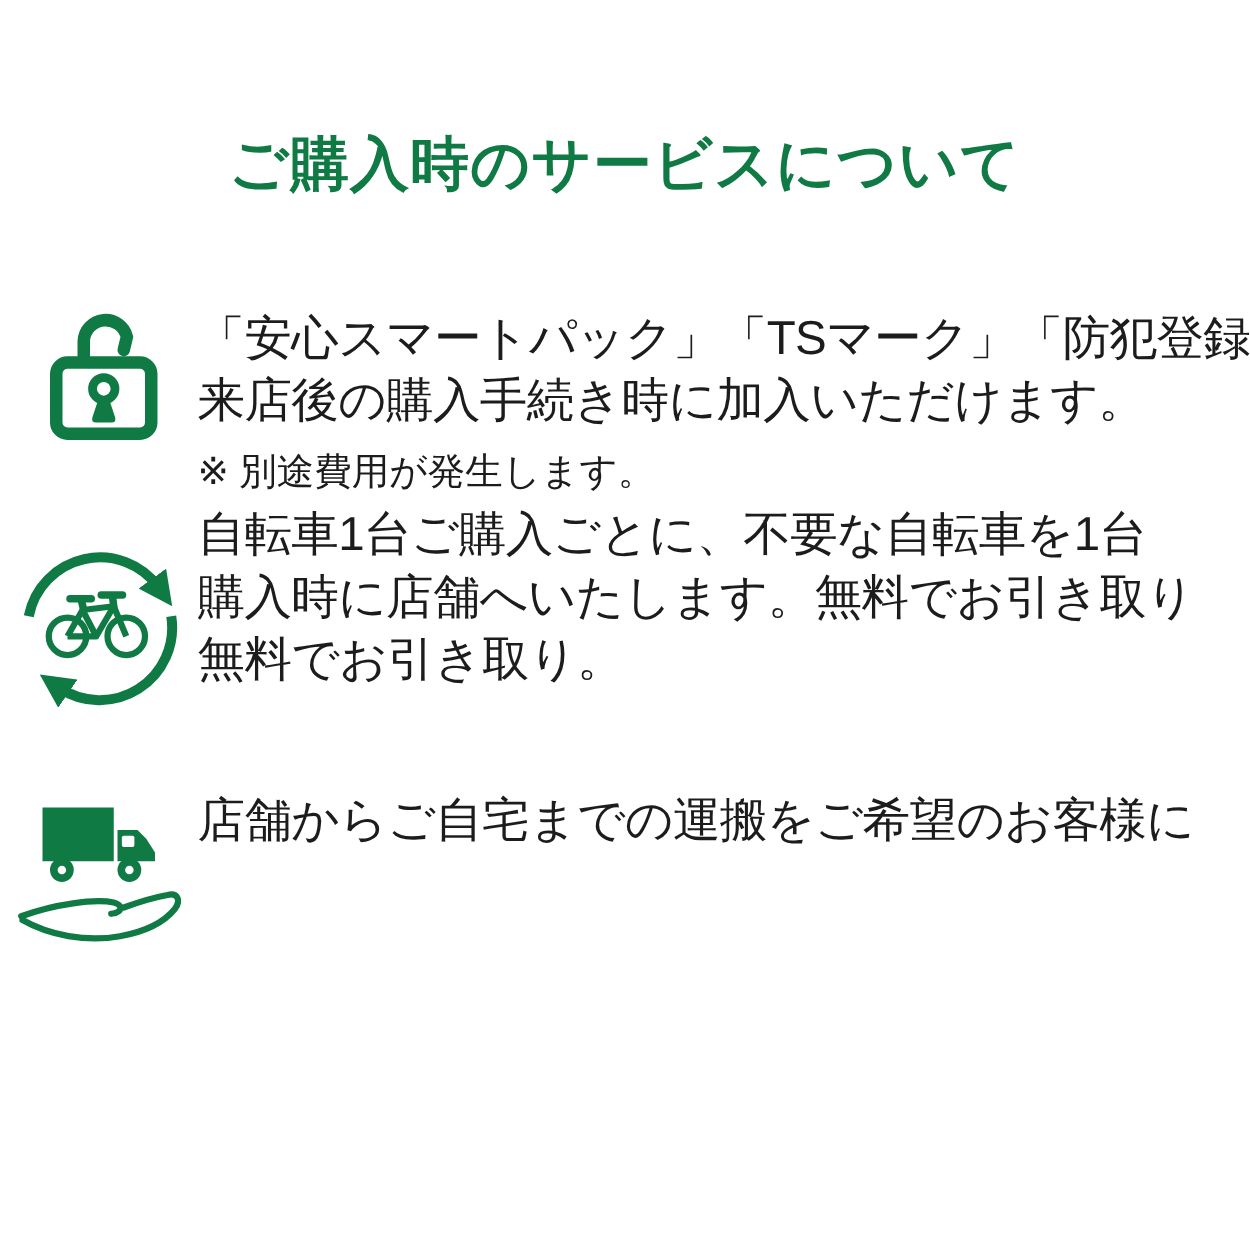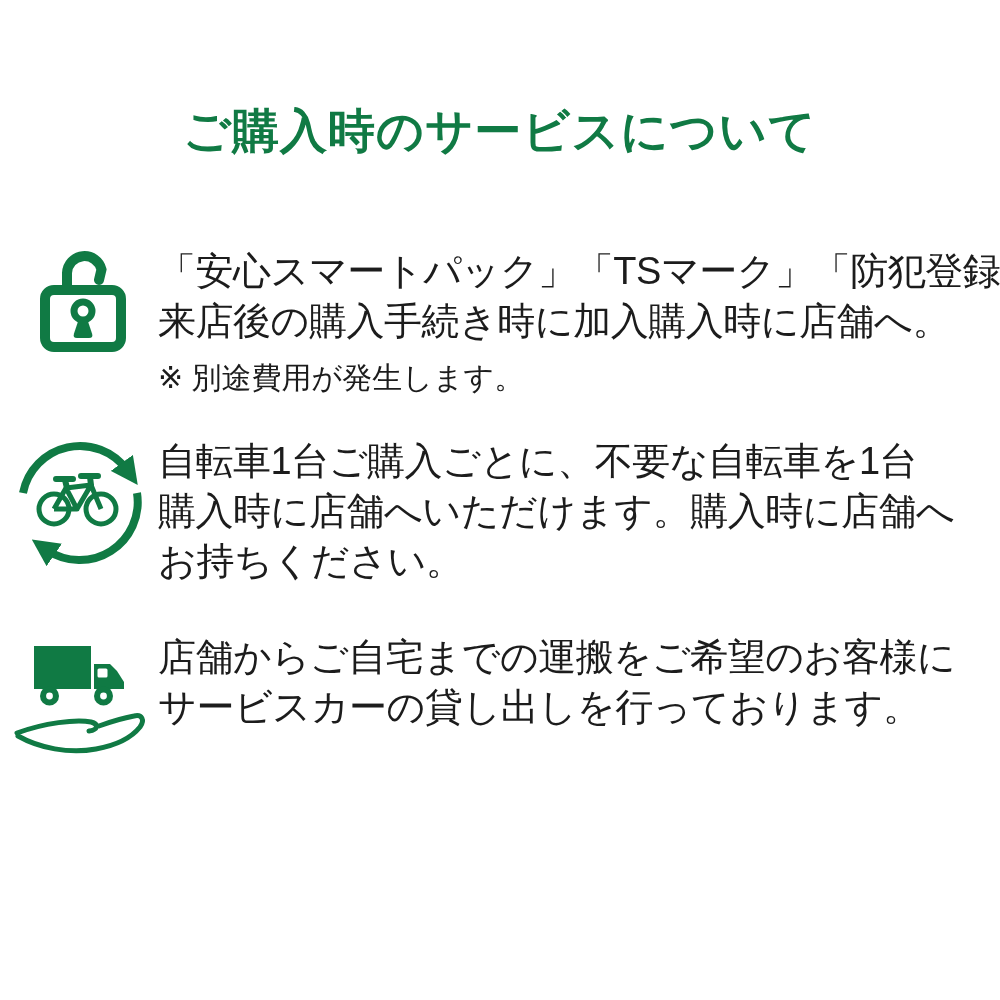--- a/index.html
+++ b/index.html
@@ -35,21 +35,21 @@
 
   .textblock{
     position:absolute;
     left:158px;
     font-size:38px;
     line-height:50px;
     color:var(--text);
     letter-spacing:-0.5px;
   }
   .tb-1{top:246px;}
-  .tb-2{top:436px;}
+  .tb-2{top:403px;}
   .tb-3{top:632px;}
 
   .line{white-space:nowrap;}
   .seg-bold{font-weight:400;}
   .seg-reg{font-weight:400;}
 
   .note{
     margin-top:14px;
     font-size:30px;
     line-height:36px;
@@ -73,21 +73,21 @@
       <circle cx="46" cy="64" r="9" fill="none" stroke="currentColor" stroke-width="7"></circle>
       <path d="M42.5 70 H49.5 L55 86.5 Q56.5 91 52 91 H40 Q35.5 91 37 86.5 Z" fill="currentColor"></path>
     </svg>
   </span>
 
   <div class="textblock tb-1">
     <div class="line">
       <span class="seg-reg">「安心スマートパック」「TSマーク」「防犯登録」は、</span>
     </div>
     <div class="line">
-      <span class="seg-bold">来店後の購入手続き時に加入</span><span class="seg-reg">購入時に店舗へ。</span>
+      <span class="seg-bold">来店後の購入手続き時に加入</span><span class="seg-reg">いただけます。</span>
     </div>
     <div class="note">※ 別途費用が発生します。</div>
   </div>
 
   <span class="icon icon-bike">
     <svg viewBox="0 0 124 132" width="124" height="132" aria-hidden="true">
       <defs>
         <marker id="ah" markerWidth="3.4" markerHeight="3.4" refX="1.1" refY="1.7" orient="auto">
           <path d="M0 0 L3.4 1.7 L0 3.4 Z" fill="#107a44"></path>
         </marker>
@@ -102,24 +102,24 @@
       <path d="M48 52 L46 44 M37 43 H54" fill="none" stroke="currentColor" stroke-width="6" stroke-linecap="round"></path>
       <path d="M72 49 L71 41 M62 40 H79" fill="none" stroke="currentColor" stroke-width="6" stroke-linecap="round"></path>
     </svg>
   </span>
 
   <div class="textblock tb-2">
     <div class="line">
       <span class="seg-bold">自転車1台ご購入ごとに、不要な自転車を1台</span>
     </div>
     <div class="line">
-      <span class="seg-bold">購入時に店舗へ</span><span class="seg-reg">いただけます。購入時に店舗へ</span>
+      <span class="seg-bold">購入時に店舗へ</span><span class="seg-reg">いたします。無料でお引き取り</span>
     </div>
     <div class="line">
-      <span class="seg-reg">お持ちください。</span>
+      <span class="seg-reg">無料でお引き取り。</span>
     </div>
   </div>
 
   <span class="icon icon-truck">
     <svg viewBox="0 0 140 120" width="140" height="120" aria-hidden="true">
 
       <rect x="20" y="4" width="57" height="43" fill="currentColor"></rect>
       <path d="M80 22 H96 L103 29 L110 40 V47 H80 Z" fill="currentColor"></path>
       <rect x="83.5" y="26.5" width="10" height="9" rx="1.5" fill="#ffffff"></rect>
       <circle cx="35.5" cy="54" r="9.5" fill="currentColor"></circle>
@@ -129,18 +129,15 @@
 
       <path d="M3 91 C30 81 62 77 77 80 C85 82 84 88 75 89" fill="none" stroke="currentColor" stroke-width="5" stroke-linecap="round"></path>
       <path d="M4 94 C25 106 55 112 82 107 C104 103 118 95 126 85 C131 78 128 72 120 74 C109 76 96 80 85 84" fill="none" stroke="currentColor" stroke-width="5" stroke-linecap="round"></path>
     </svg>
   </span>
 
   <div class="textblock tb-3">
     <div class="line">
       <span class="seg-reg">店舗からご自宅までの運搬をご希望のお客様に</span>
     </div>
-    <div class="line">
-      <span class="seg-bold">サービスカーの貸し出し</span><span class="seg-reg">を行っております。</span>
-    </div>
   </div>
 
 </div>
 
 </body></html>

